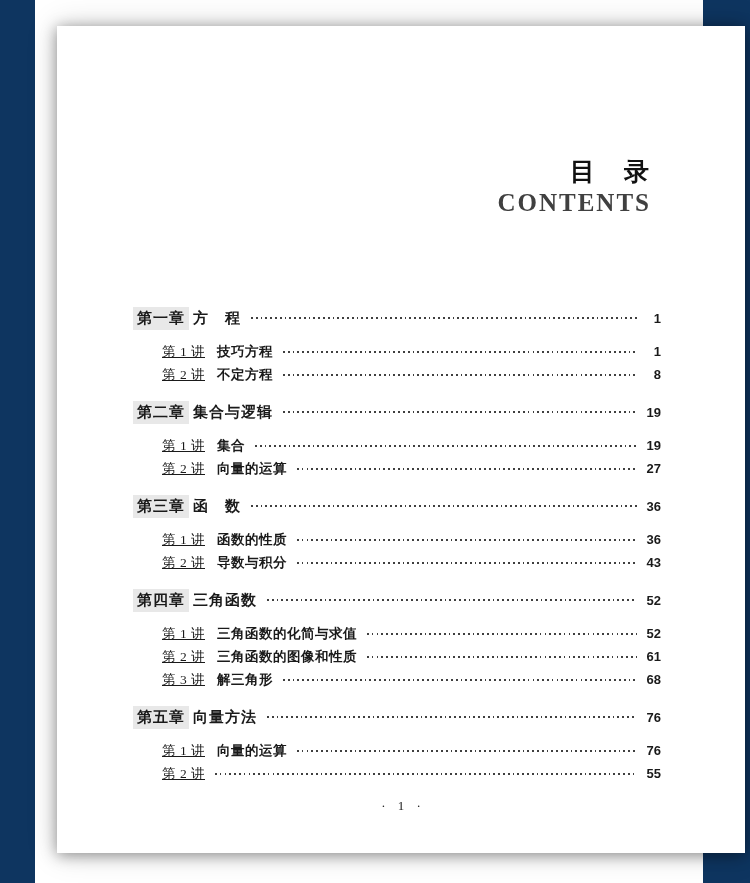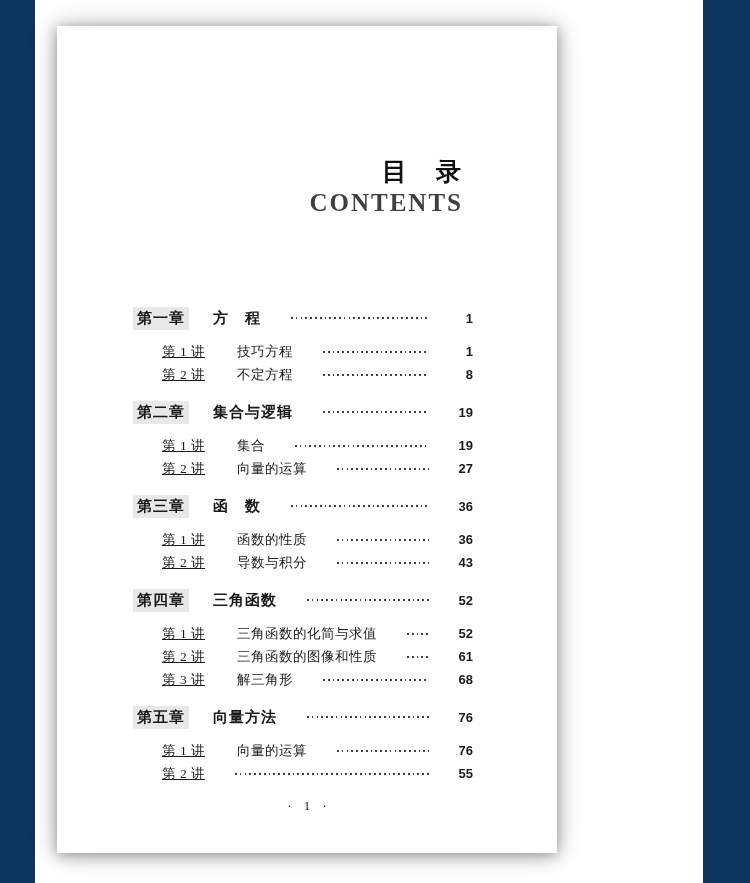--- a/index.html
+++ b/index.html
@@ -10,21 +10,21 @@
     font-family: "Liberation Sans", sans-serif;
     overflow: hidden;
   }
   .strip { position: absolute; top: 0; height: 100%; background: #0e3560; }
   .strip-left  { left: 0; width: 35px; }
   .strip-right { left: 703px; width: 47px; }
 
   .sheet {
     position: absolute;
     left: 57px; top: 26px;
-    width: 500px; height: 827px;
+    width: 688px; height: 827px;
     background: #ffffff;
     box-shadow: 0 2px 14px rgba(0,0,0,0.40), 0 0 30px rgba(0,0,0,0.16);
   }
 
   .title-block {
     position: absolute;
     top: 132px; right: 94px;
     text-align: right;
   }
   .title-cn {
@@ -44,21 +44,21 @@
     line-height: 1.1;
     margin-top: 3px;
   }
 
   .toc {
     position: absolute;
     left: 76px; right: 84px;
     top: 280px;
   }
   .chap-block + .chap-block { margin-top: 14px; }
-  .row { display: flex; align-items: center; color: #1a1a1a; gap: 20px; }
+  .row { display: flex; align-items: center; color: #1a1a1a; }
   .row.chapter {
     height: 24px;
     font-size: 15px;
     font-weight: bold;
     font-family: "Liberation Sans", sans-serif;
   }
   .chapter-badge {
     background: #e8e8e8;
     padding: 2px 4px;
     letter-spacing: 1px;
@@ -66,21 +66,21 @@
   }
   .chapter-title { margin-left: 4px; letter-spacing: 1px; white-space: nowrap; }
   .sections { margin-top: 10px; }
   .row.section {
     height: 23px;
     font-size: 13.5px;
     font-family: "Liberation Serif", serif;
     margin-left: 29px;
   }
   .section-label { white-space: nowrap; letter-spacing: 0.5px; text-decoration: underline; }
-  .section-title { margin-left: 12px; white-space: nowrap; letter-spacing: 0.5px; }
+  .section-title { margin-left: 12px; white-space: nowrap; letter-spacing: 0.5px; font-weight: bold; }
   .leader {
     flex: 1;
     height: 2px;
     margin: 0 6px 0 10px;
     align-self: center;
     background: repeating-linear-gradient(to right, #3f3f3f 0 1.7px, transparent 1.7px 4.8px);
   }
   .pagenum {
     font-family: "Liberation Sans", sans-serif;
     font-weight: bold;

